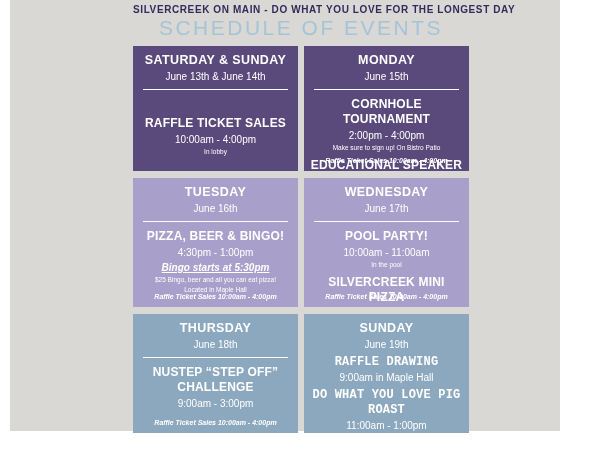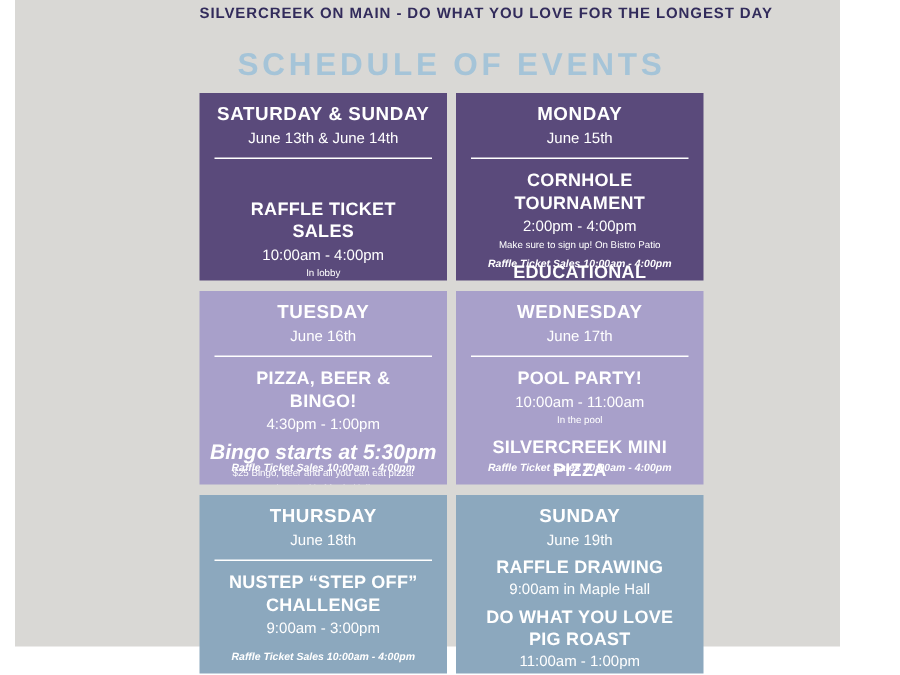--- a/index.html
+++ b/index.html
@@ -3,36 +3,36 @@
 <meta charset="utf-8">
 <style>
   html,body { margin:0; padding:0; }
   body {
     width:600px; height:450px; background:#ffffff; position:relative;
     font-family:"Liberation Sans", sans-serif; overflow:hidden;
   }
   .poster { position:absolute; left:10px; top:0; width:550px; height:431px; }
   .content { width:336px; margin-left:123px; padding-top:4px; }
   .header-title { font-size:10px; font-weight:bold; letter-spacing:.6px; text-align:center; white-space:nowrap; }
-  .header-subtitle { font-size:21px; font-weight:bold; letter-spacing:2.5px; text-align:center; margin-top:17px; }
+  .header-subtitle { font-size:21px; font-weight:normal; letter-spacing:2.5px; text-align:center; margin-top:1px; }
   .grid {
     margin-top:6px; display:grid; grid-template-columns:1fr 1fr;
     column-gap:6px; row-gap:7px; grid-template-rows:125px 129px 119px;
   }
   .card { color:#fff; text-align:center; padding-top:7px; position:relative; overflow:hidden; }
   .day { font-size:12.5px; font-weight:bold; letter-spacing:.4px; }
   .date { font-size:10px; margin-top:4px; }
   .divider { height:1px; background:#fff; width:88%; margin:7px auto 1px; }
-  .ev-title { font-size:12px; font-weight:bold; margin-top:7px; letter-spacing:.2px; line-height:1.25; padding:0 18px; }
+  .ev-title { font-size:12px; font-weight:bold; margin-top:7px; letter-spacing:.2px; line-height:1.25; padding:0 6px; }
   .ev-time { font-size:10px; margin-top:3px; }
   .ev-note { font-size:6.5px; margin-top:3px; }
-  .ev-highlight { font-size:14px; font-weight:bold; font-style:italic; margin-top:4px; }
+  .ev-highlight { font-size:10px; font-weight:bold; font-style:italic; margin-top:4px;text-decoration:underline; }
   .raffle { position:absolute; bottom:7px; left:0; right:0; font-size:7px; font-weight:bold; font-style:italic; }
   .first-event { margin-top:26px; }
-  .dense .ev-title { margin-top:5px; }
+  .dense .ev-title { margin-top:5px;font-family:Liberation Mono, monospace; }
   .dense .ev-time { margin-top:2px;text-align:center; }
 </style>
 </head>
 <body>
 
 <div class="poster" style="background: rgb(217, 216, 213);">
   <div class="content">
 
     <div class="header-title" style="color: rgb(50, 43, 91);">SILVERCREEK ON MAIN - DO WHAT YOU LOVE FOR THE LONGEST DAY</div>
     <div class="header-subtitle" style="color: rgb(165, 196, 216);">SCHEDULE OF EVENTS</div>

